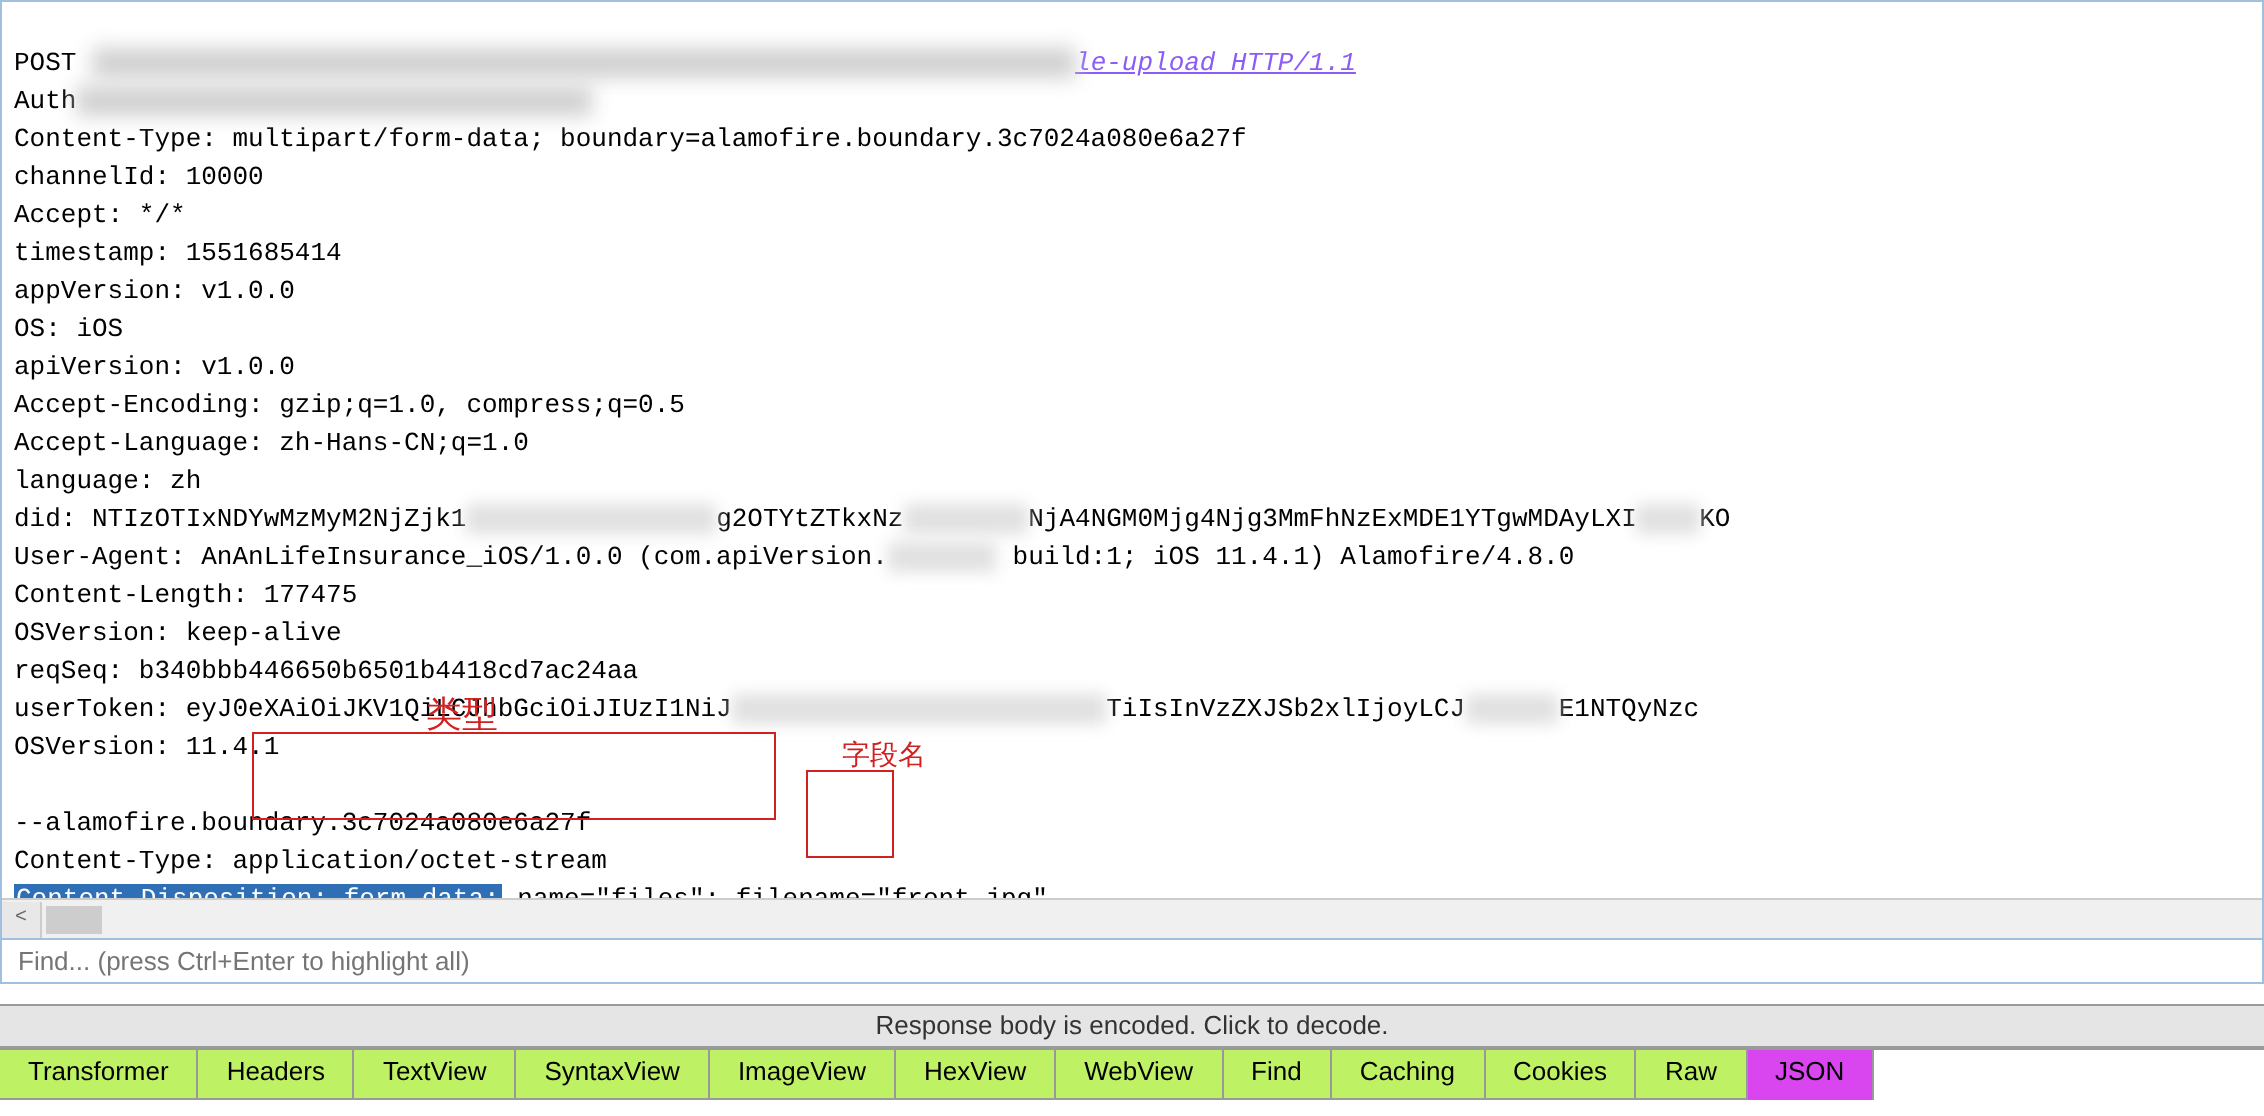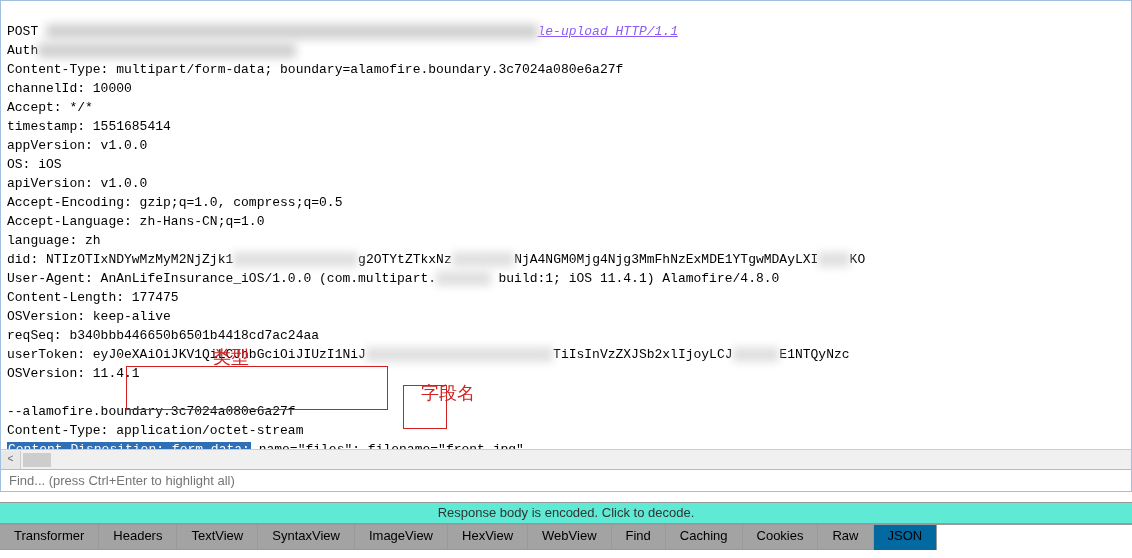--- a/index.html
+++ b/index.html
@@ -46,24 +46,24 @@
   pointer-events: none;
 }
 .ann-box2 {
   position: absolute;
   border: 1px solid #d02020;
   left: 402px; top: 384px; width: 44px; height: 44px;
   pointer-events: none;
 }
 .ann-label2 {
   position: absolute;
-  left: 420px; top: 380px;
+  left: 420px; top: 368px;
   color: #d02020;
   font-family: Liberation Sans, sans-serif;
-  font-size: 18px;
+  font-size: 14px;
   pointer-events: none;
 }
 .hscroll-row {
   position: absolute;
   left: 0; bottom: 0; height: 20px; width: 100%;
   background: #f0f0f0;
   border-top: 1px solid #ccc;
   display: flex;
   align-items: center;
 }
@@ -90,21 +90,21 @@
   outline: none;
   width: 100%;
   font-family: "Segoe UI", Tahoma, sans-serif;
   font-size: 13px;
   color: #777;
 }
 .resp-note {
   width: 100%;
   height: 22px;
   margin-top: 10px;
-  background: #5eead4;
+  background: #e5e5e5;
   border-top: 1px solid #999;
   border-bottom: 1px solid #999;
   text-align: center;
   line-height: 20px;
   font-family: "Segoe UI", Tahoma, sans-serif;
   font-size: 13px;
   color: #333;
 }
 .tabs-row {
   width: 100%;
@@ -112,47 +112,47 @@
   background: #fff;
   border-top: 1px solid #999;
   display: flex;
   font-family: "Segoe UI", Tahoma, sans-serif;
   font-size: 13px;
 }
 .tab {
   padding: 3px 14px;
   border-right: 1px solid #999;
   border-bottom: 1px solid #999;
-  background: #a3a3a3;
+  background: #bef264;
   cursor: pointer;
 }
 .tab.active {
   border-bottom: none;
-  background: #0369a1;
+  background: #d946ef;
 }
 </style>
 </head>
 <body>
 
 <div class="req-panel">
   <div class="req-content">
 <span>POST</span> <span class="blur">                                                               </span><span class="link-blue">le-upload HTTP/1.1</span>
 <span>Auth</span><span class="blur">                                 </span>
 <span>Content-Type: multipart/form-data; boundary=alamofire.boundary.3c7024a080e6a27f</span>
 <span>channelId: 10000</span>
 <span>Accept: */*</span>
 <span>timestamp: 1551685414</span>
 <span>appVersion: v1.0.0</span>
 <span>OS: iOS</span>
 <span>apiVersion: v1.0.0</span>
 <span>Accept-Encoding: gzip;q=1.0, compress;q=0.5</span>
 <span>Accept-Language: zh-Hans-CN;q=1.0</span>
 <span>language: zh</span>
 <span>did: NTIzOTIxNDYwMzMyM2NjZjk1</span><span class="blur2">                </span><span>g2OTYtZTkxNz</span><span class="blur2">        </span><span>NjA4NGM0Mjg4Njg3MmFhNzExMDE1YTgwMDAyLXI</span><span class="blur2">    </span><span>KO</span>
-<span>User-Agent: AnAnLifeInsurance_iOS/1.0.0 (com.multipart.</span><span class="blur2">       </span><span> build:1; iOS 11.4.1) Alamofire/4.8.0</span>
+<span>User-Agent: AnAnLifeInsurance_iOS/1.0.0 (com.apiVersion.</span><span class="blur2">       </span><span> build:1; iOS 11.4.1) Alamofire/4.8.0</span>
 <span>Content-Length: 177475</span>
 <span>OSVersion: keep-alive</span>
 <span>reqSeq: b340bbb446650b6501b4418cd7ac24aa</span>
 <span>userToken: eyJ0eXAiOiJKV1QiLCJhbGciOiJIUzI1NiJ</span><span class="blur2">                        </span><span>TiIsInVzZXJSb2xlIjoyLCJ</span><span class="blur2">      </span><span>E1NTQyNzc</span>
 <span>OSVersion: 11.4.1</span>
 
 <span>--alamofire.boundary.3c7024a080e6a27f</span>
 <span>Content-Type: application/octet-stream</span>
 <span class="hl-line">Content-Disposition: form-data;</span><span> name="files"</span><span>; filename="front.jpg"</span>
 

